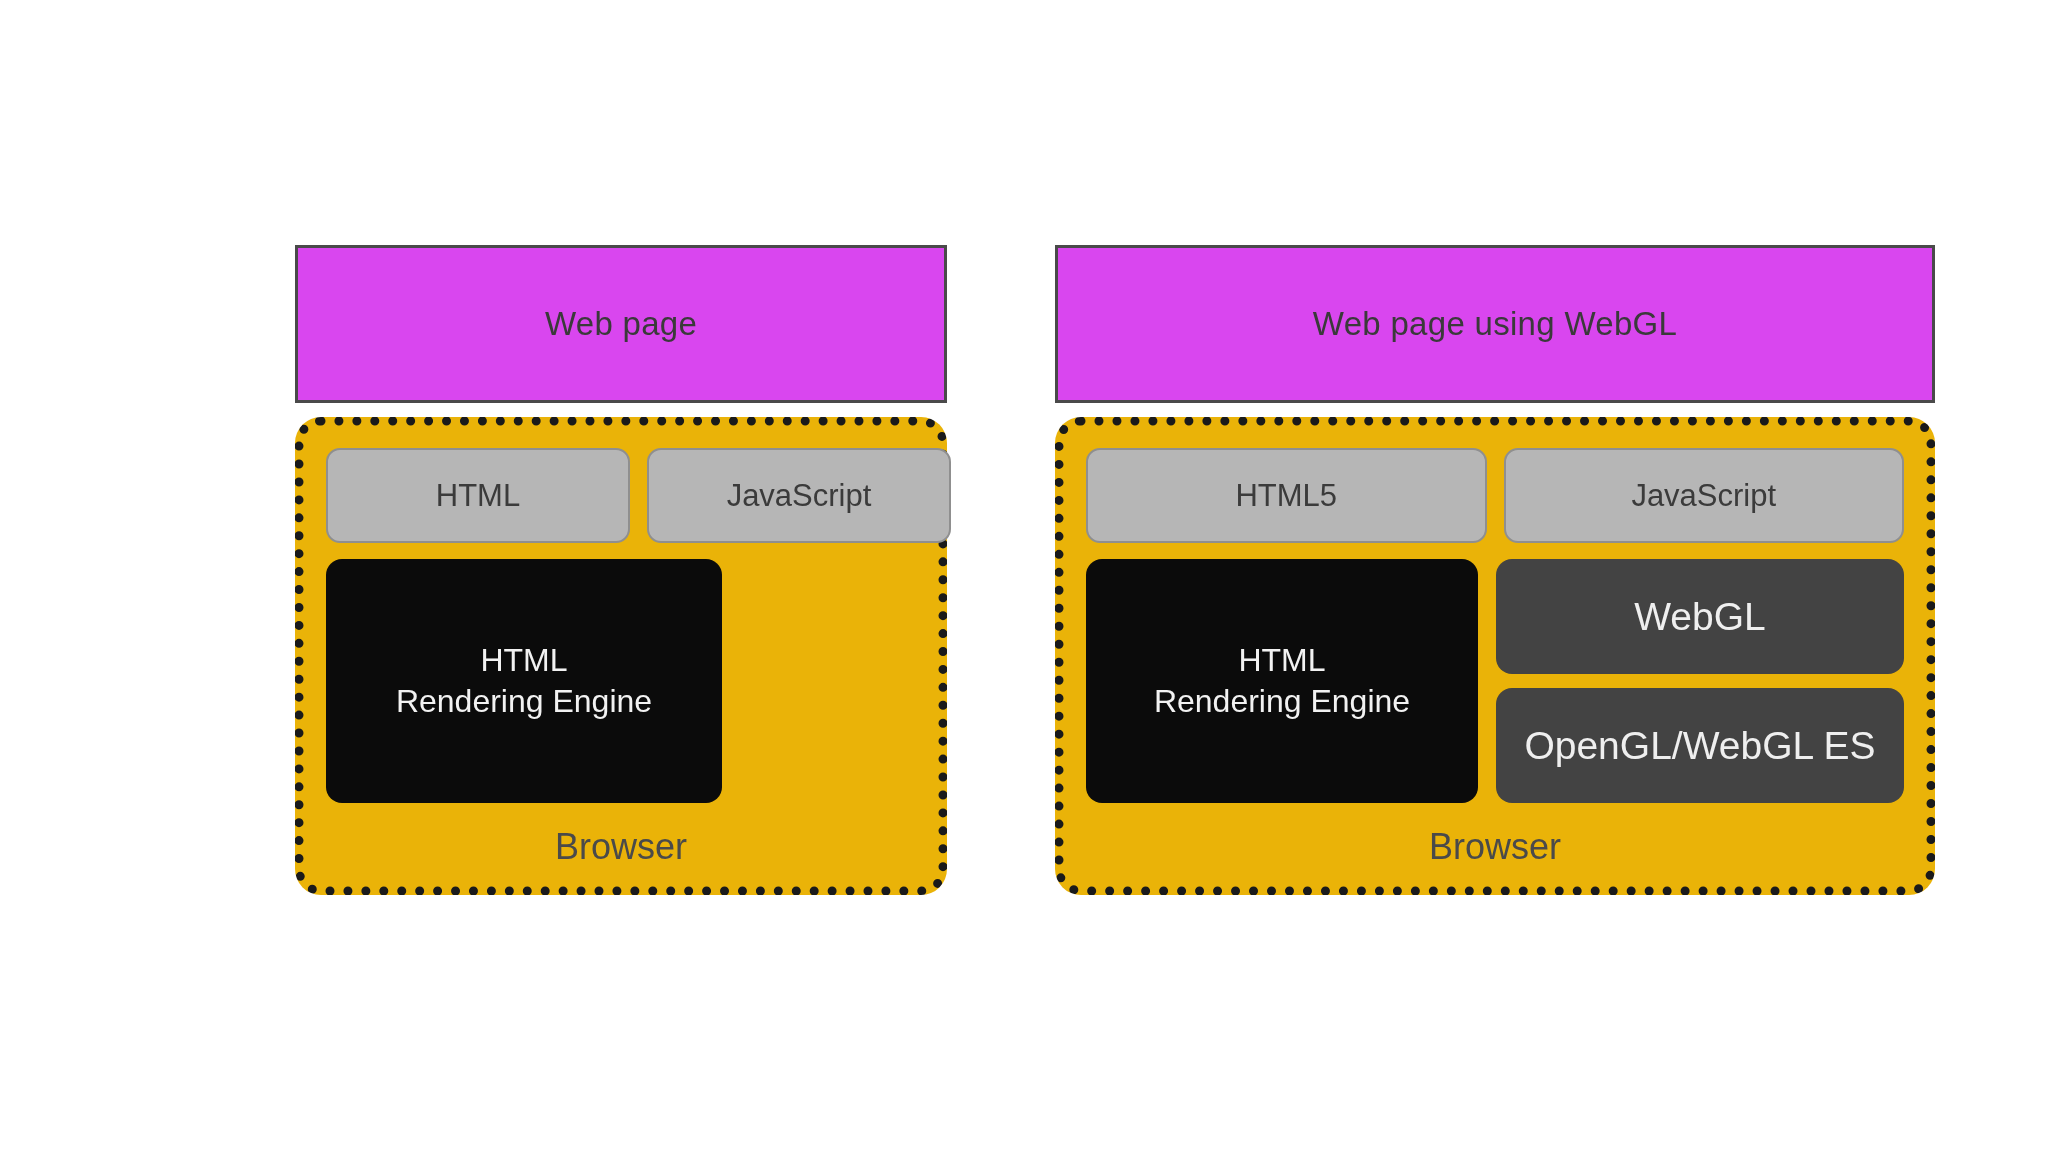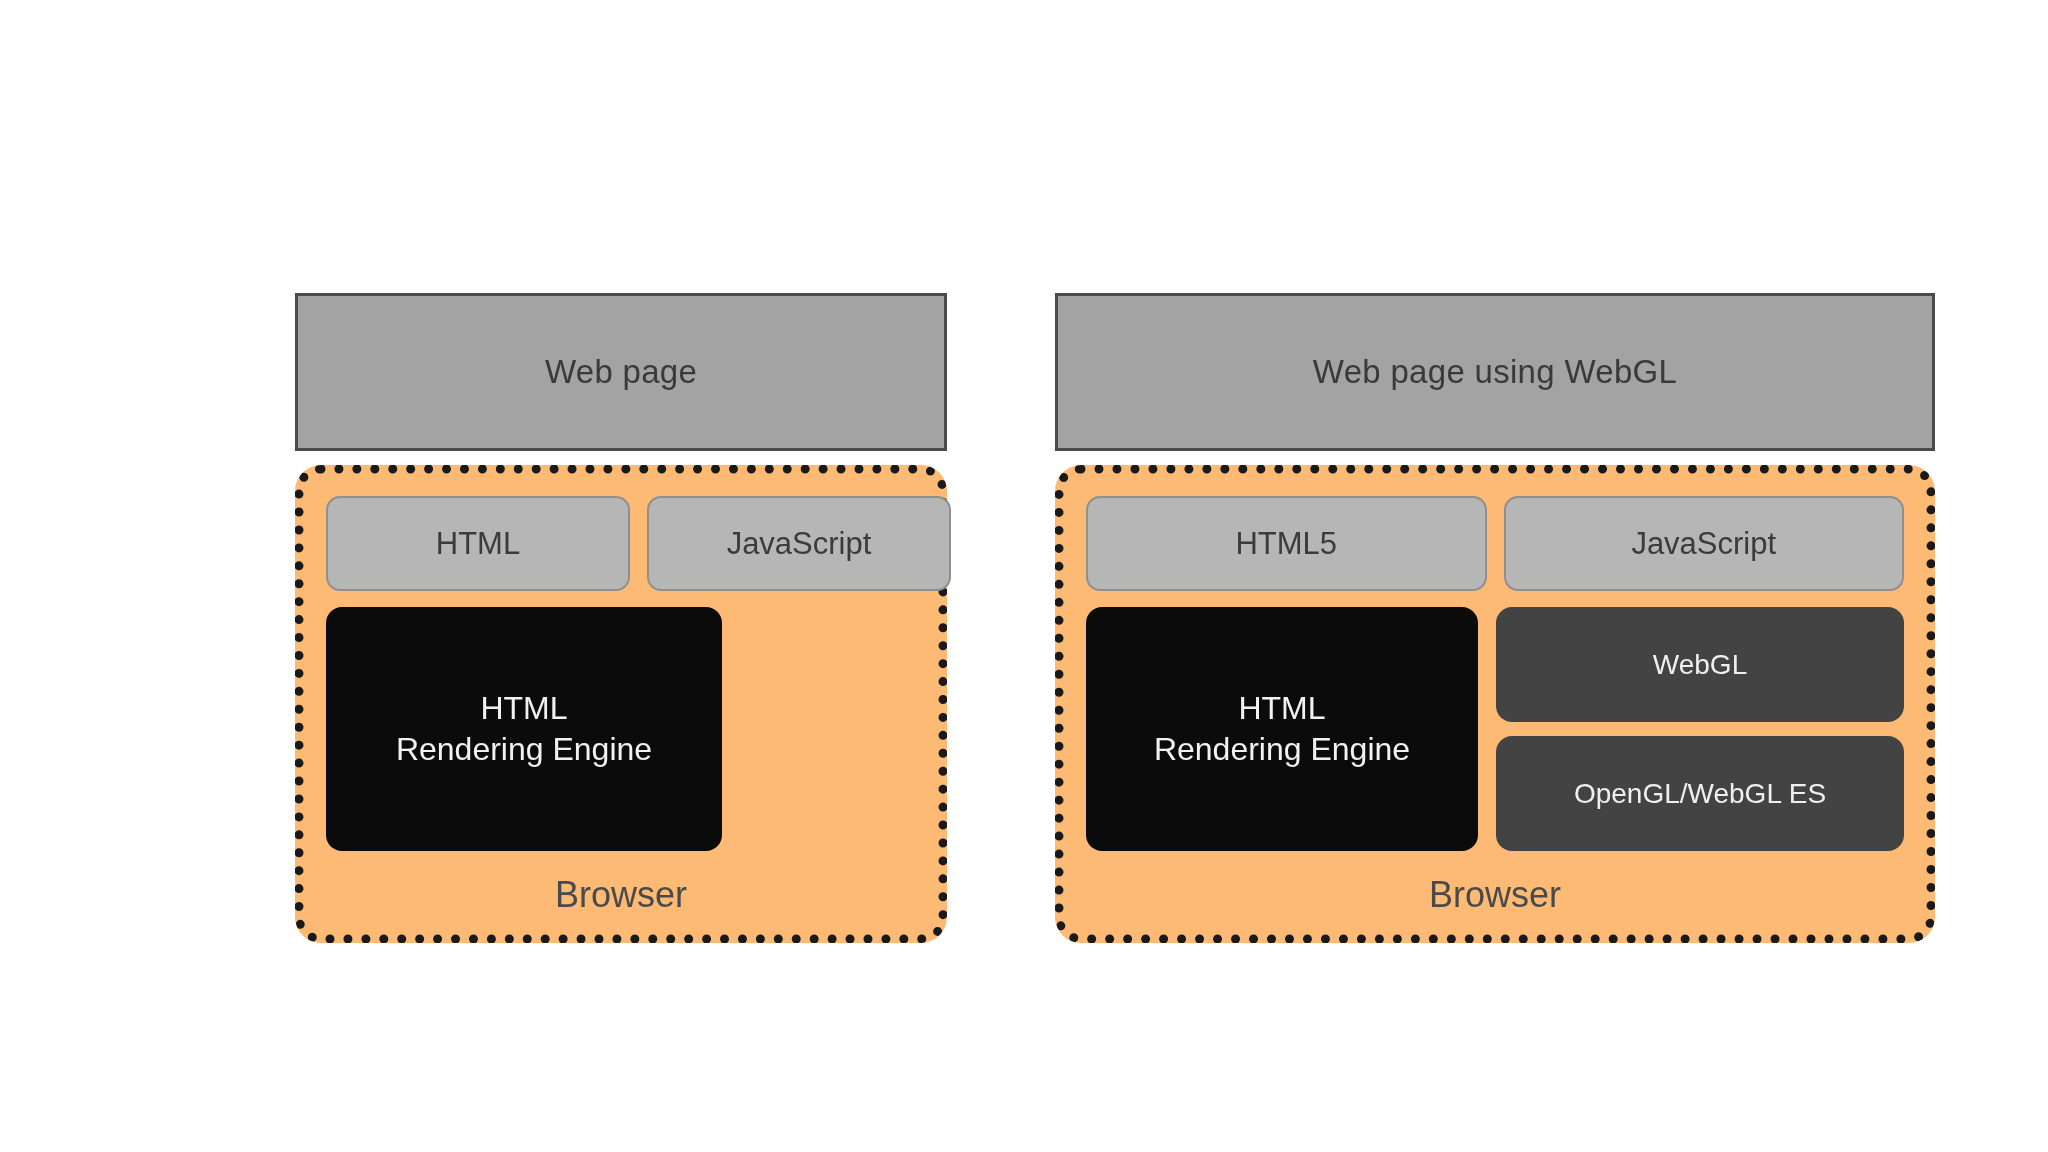--- a/index.html
+++ b/index.html
@@ -26,42 +26,41 @@
     position: absolute;
     top: 245px;
   }
   #diagram-left  { left: 295px; width: 652px; }
   #diagram-right { left: 1055px; width: 880px; }
 
   
   .webpage-box {
     box-sizing: border-box;
     height: 158px;
-    background: #a3a3a3;
+    background: #d946ef;
     border: 3px solid #4a4a4a;
     display: flex;
     align-items: center;
     justify-content: center;
     position: relative;
-    margin-top: 48px;
   }
   .webpage-label {
     font-size: 33px;
     color: #3a3a3a;
     letter-spacing: 0.3px;
     white-space: nowrap;
   }
 
   
   .browser-box {
     box-sizing: border-box;
     margin-top: 14px;
     border: 9px dotted #1a1a1a;
     border-radius: 26px;
-    background: #fdba74;
+    background: #eab308;
     padding: 22px 22px 10px 22px;
     position: relative;
   }
   #browser-left  { height: 478px; }
   #browser-right { height: 478px; }
 
   
   .lang-row {
     display: flex;
     gap: 17px;
@@ -111,21 +110,21 @@
     flex: 1 1 0;
   }
   .gl-box {
     box-sizing: border-box;
     background: #434343;
     border-radius: 16px;
     display: flex;
     align-items: center;
     justify-content: center;
     color: #efefef;
-    font-size: 28px;
+    font-size: 39px;
     white-space: nowrap;
     flex: 1 1 0;
   }
 
   
   .browser-caption {
     position: absolute;
     left: 0;
     right: 0;
     bottom: 18px;

